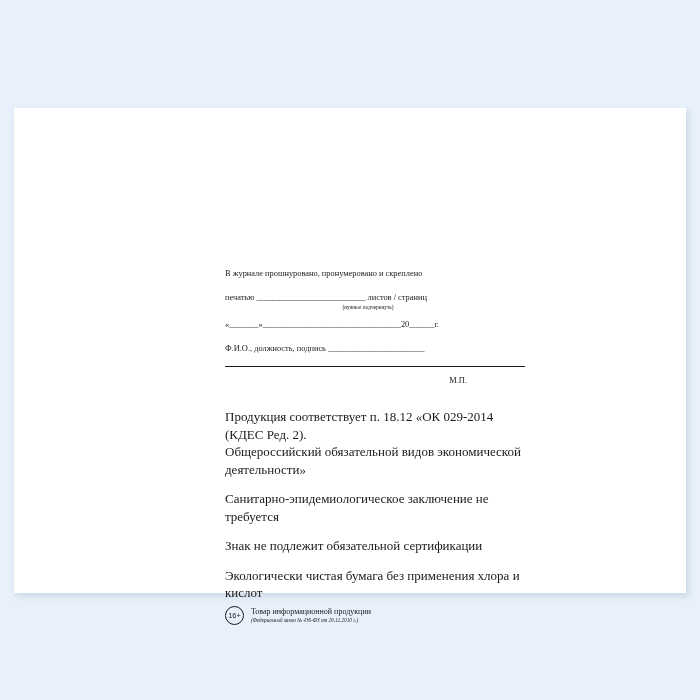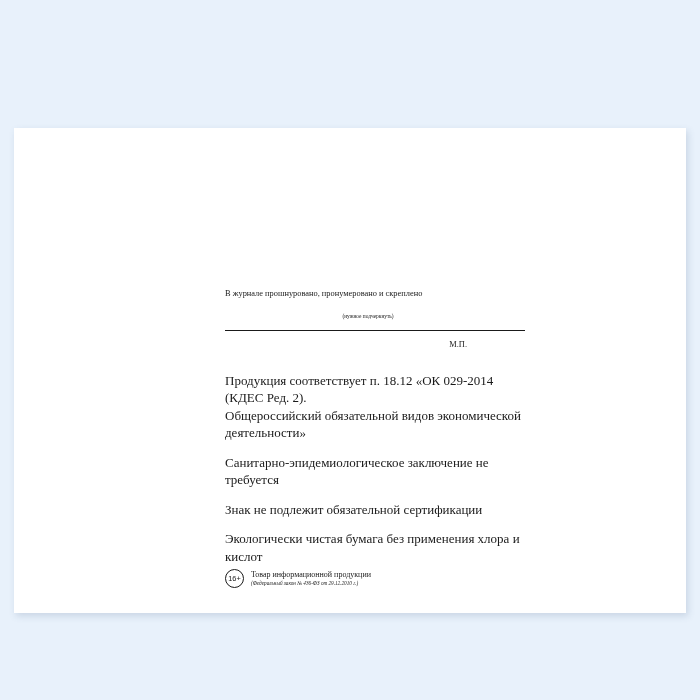--- a/index.html
+++ b/index.html
@@ -10,21 +10,20 @@
     width: 700px;
     height: 700px;
     background: #e8f1fb;
     font-family: "Liberation Serif", serif;
     overflow: hidden;
   }
   #stage {
     position: relative;
     width: 700px;
     height: 552px;
-    margin-top: 20px;
   }
   #page-sheet {
     position: absolute;
     left: 14px;
     top: 108px;
     width: 672px;
     height: 485px;
     background: #ffffff;
     box-shadow: 2px 3px 7px rgba(60, 90, 130, 0.18);
   }
@@ -113,23 +112,30 @@
 </style>
 </head>
 <body>
 
 <div id="stage">
   <div id="page-sheet">
     <div id="content-block">
 
       <div class="line-row blk-top">В журнале прошнуровано, пронумеровано и скреплено</div>
 
+      <div class="line-row blk-print">
+        <span>печатью</span>
+        <span class="dotted-fill">____________________________</span>
+        <span>листов / страниц</span>
+      </div>
       <div class="sub-note">(нужное подчеркнуть)</div>
 
+      <div class="line-row blk-date">«_______»_________________________________20______г.</div>
 
+      <div class="line-row blk-fio">Ф.И.О., должность, подпись _______________________</div>
 
       <div class="rule-full"></div>
 
       <div class="mp-row">М.П.</div>
 
       <div class="para">
         <div>Продукция соответствует п. 18.12 «ОК 029-2014 (КДЕС Ред. 2).</div>
         <div>Общероссийский обязательной видов экономической деятельности»</div>
       </div>
 

